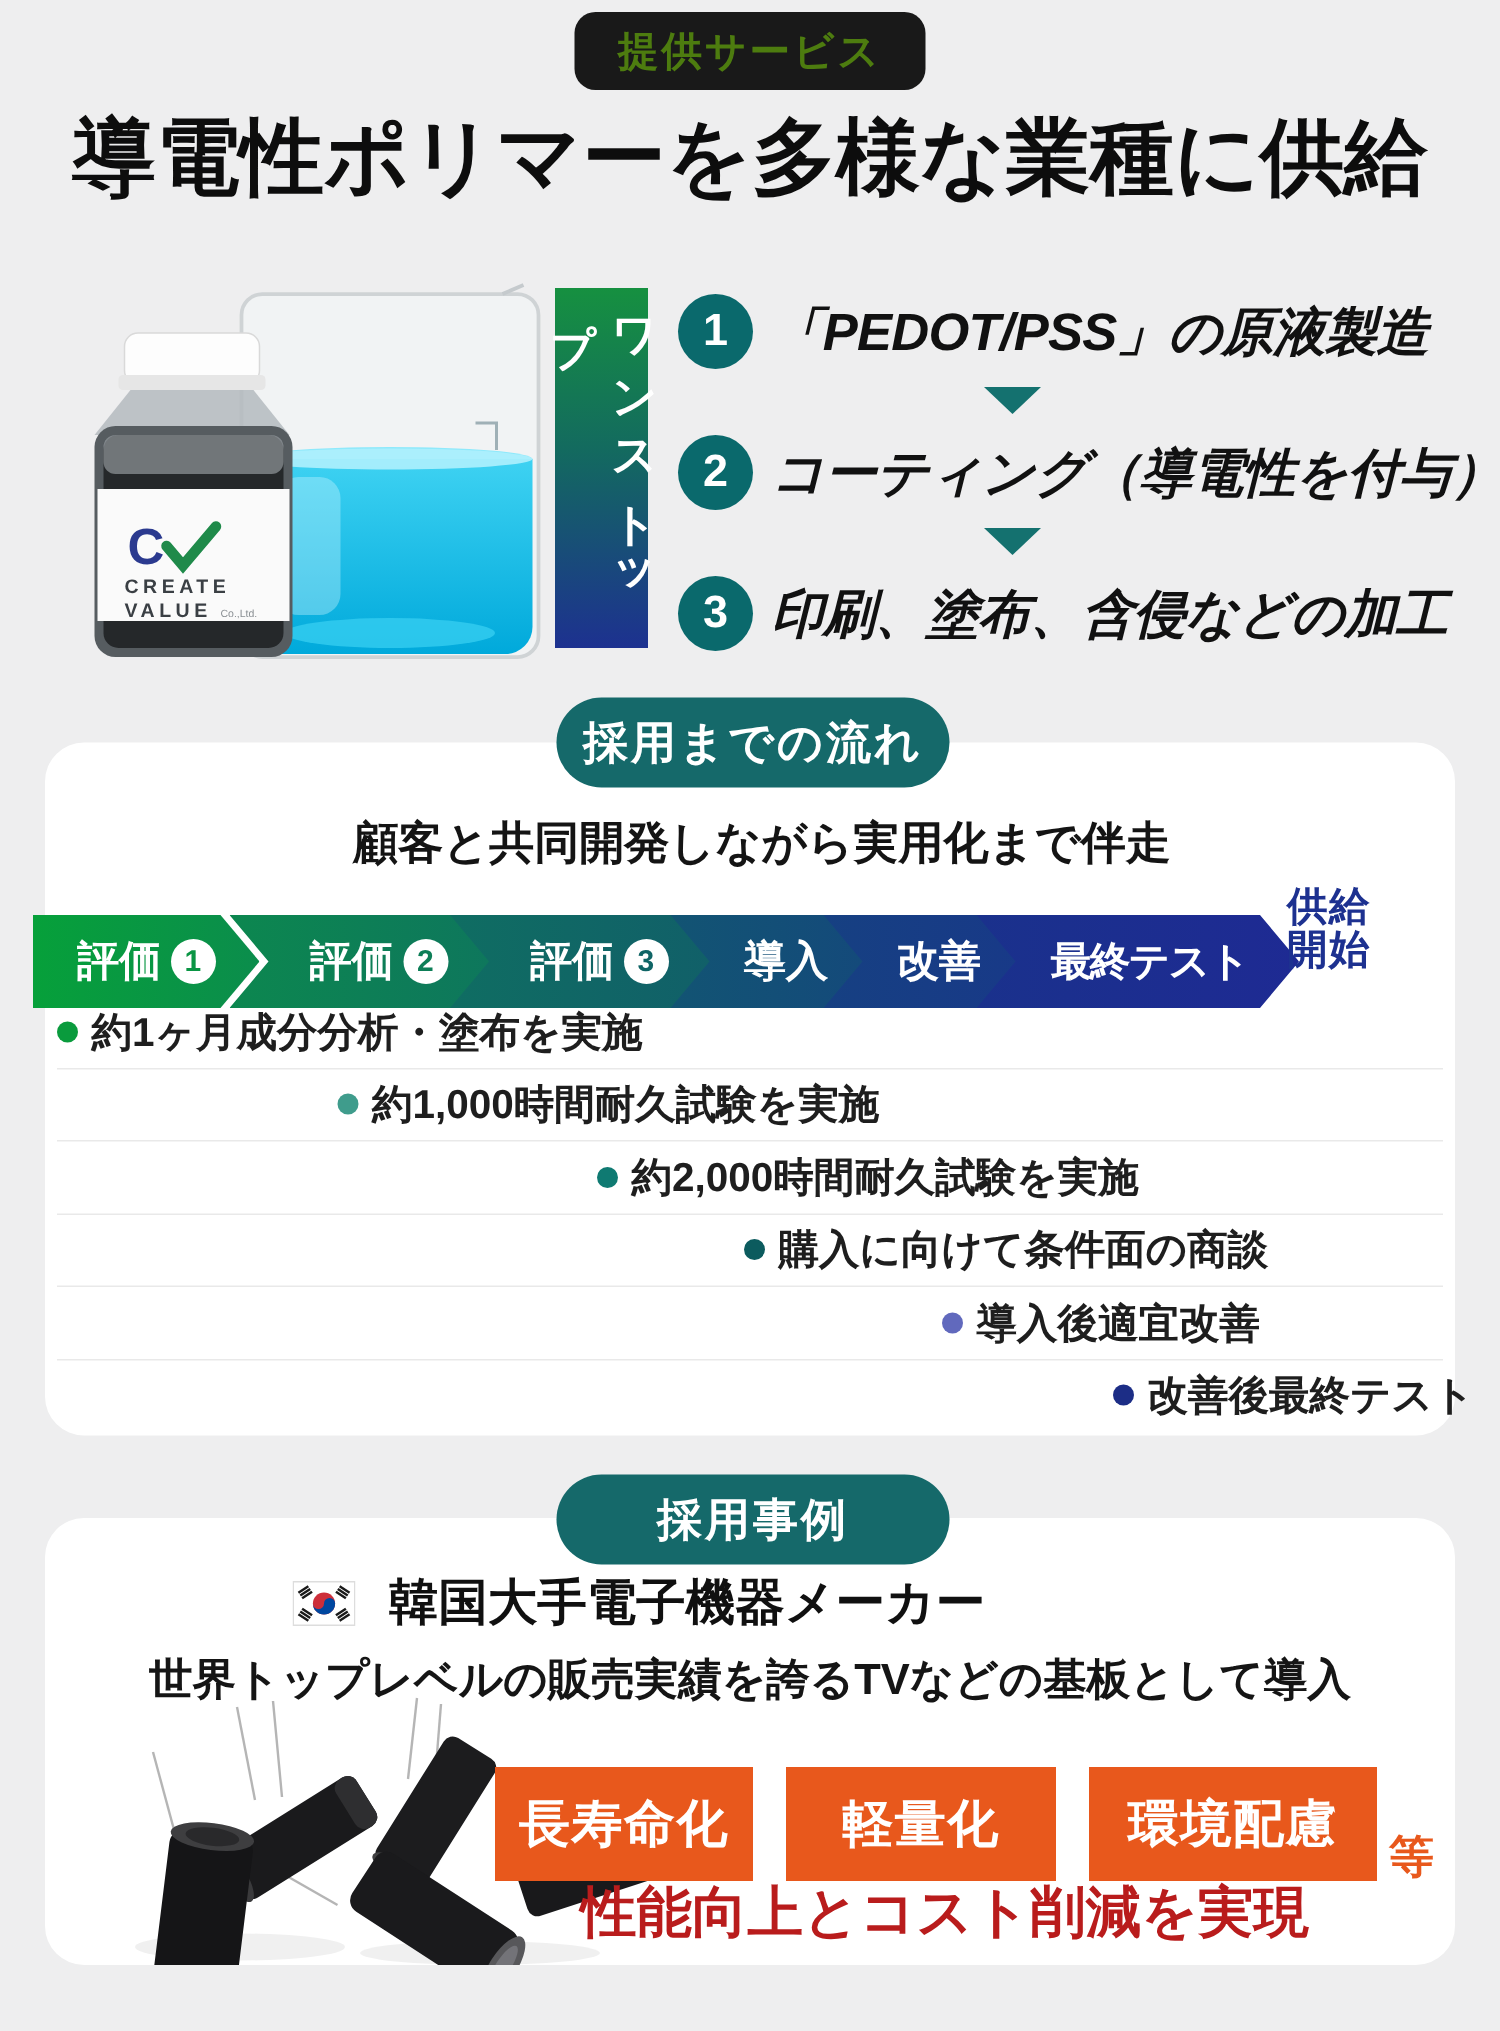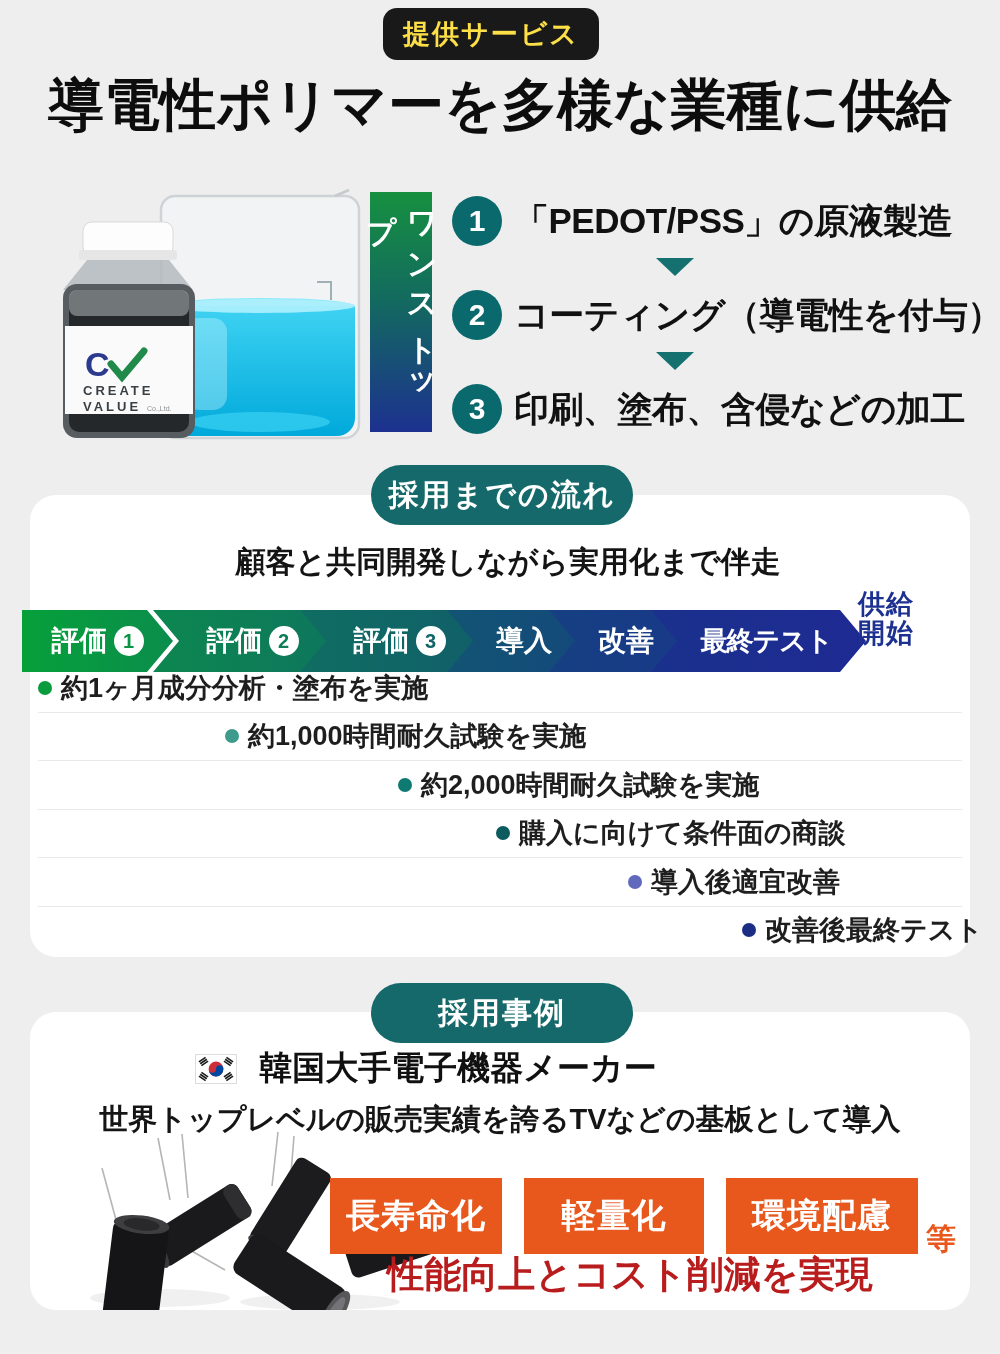--- a/index.html
+++ b/index.html
@@ -1,34 +1,34 @@
 <!DOCTYPE html>
 <html lang="ja"><head>
 <meta charset="utf-8">
 <style>
   html,body{margin:0;padding:0;background:#eeeeef;font-family:"Liberation Sans","DejaVu Sans",sans-serif;}
   #stage{position:relative;width:1000px;height:1354px;background:#eeeeef;overflow:hidden;margin:0 auto;}
 
   
-  .svc-badge{position:absolute;left:383px;top:8px;width:216px;height:52px;background:#191919;color:#fde047;
+  .svc-badge{position:absolute;left:383px;top:8px;width:234px;height:52px;background:#191919;color:#4d7c0f;
     border-radius:14px;display:flex;align-items:center;justify-content:center;font-size:27px;font-weight:700;letter-spacing:2px;}
   .main-title{position:absolute;left:0;top:68px;width:1000px;text-align:center;font-size:56px;font-weight:900;
     color:#0d0d0d;letter-spacing:0px;}
 
   
   .onestop{position:absolute;left:370px;top:192px;width:62px;height:240px;
     background:linear-gradient(180deg,#169040 0%,#136a5f 45%,#1d3190 100%);
     color:#fff;display:flex;align-items:center;justify-content:center;}
   .onestop span{writing-mode:vertical-rl;font-size:30px;font-weight:900;letter-spacing:7px;}
 
   
   .step{position:absolute;left:452px;display:flex;align-items:center;gap:12px;height:52px;}
   .step-circle{width:50px;height:50px;border-radius:50%;background:#0a696c;color:#fff;flex:0 0 50px;
     display:flex;align-items:center;justify-content:center;font-size:30px;font-weight:900;}
-  .step-text{font-size:35px;font-weight:900;color:#111;white-space:nowrap;letter-spacing:-0.5px;}
+  .step-text{font-size:35px;font-weight:900;color:#111;white-space:nowrap;letter-spacing:-0.5px;font-style:italic;}
   .step-arrow{position:absolute;left:656px;width:0;height:0;border-left:19px solid transparent;
     border-right:19px solid transparent;border-top:18px solid #14716f;}
 
   
   .card{position:absolute;left:30px;width:940px;background:#fff;border-radius:26px;}
   .pill{position:absolute;height:60px;background:#15696a;color:#fff;border-radius:30px;z-index:5;
     display:flex;align-items:center;justify-content:center;font-size:30px;font-weight:700;letter-spacing:2px;}
 
   
   #flow-card{top:495px;height:462px;}

